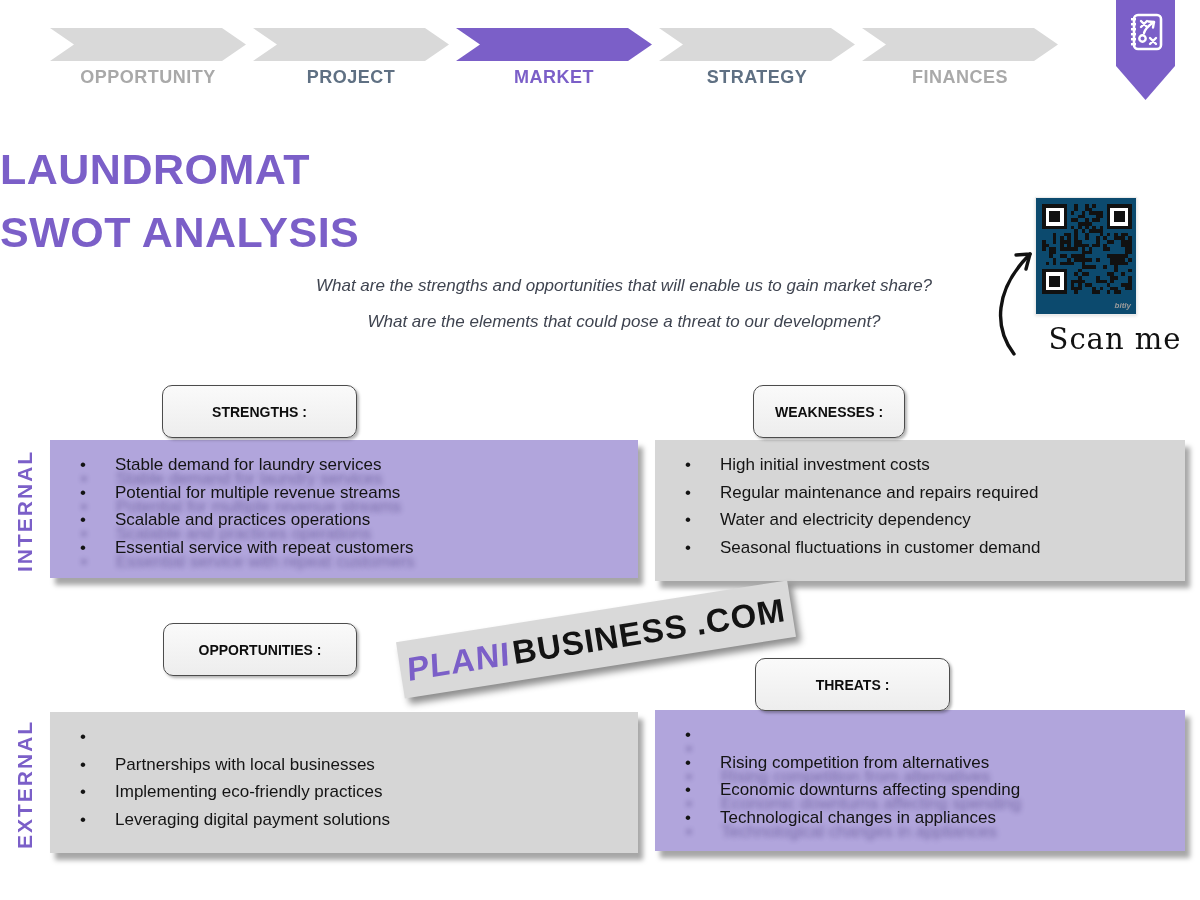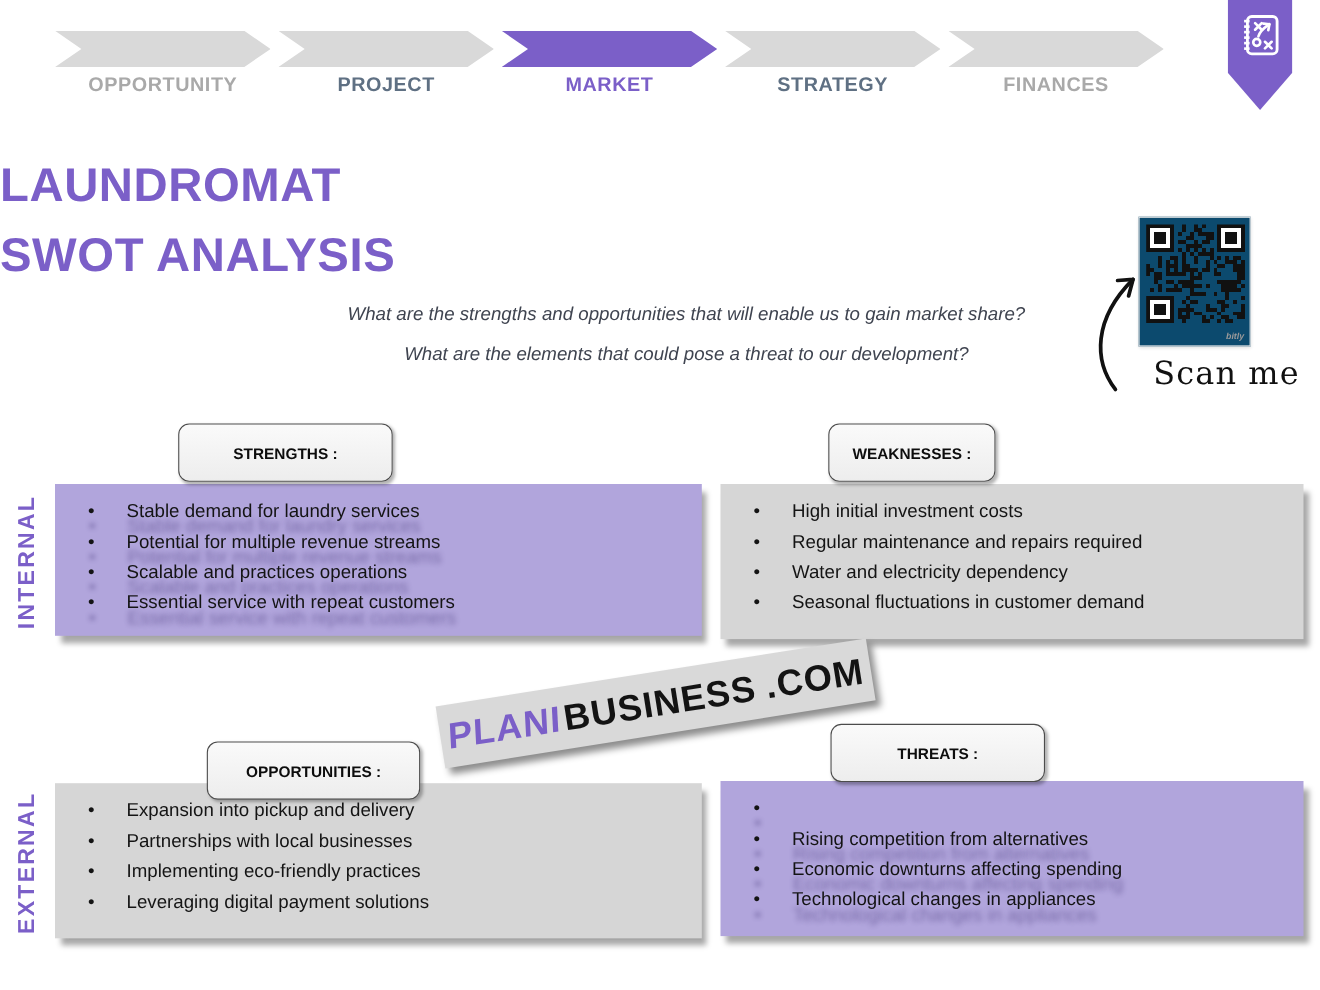--- a/index.html
+++ b/index.html
@@ -80,21 +80,21 @@
     position:absolute; height:53px;
     background:linear-gradient(#fafafa,#ededed);
     border:1.6px solid #4c4c4c; border-radius:10px;
     box-shadow:2px 2px 3px rgba(0,0,0,.3);
     display:flex; align-items:center; justify-content:center;
     font-weight:bold; font-size:14px; color:#0d0d0d;
     z-index:2;
   }
   #head-strengths     { left:162px; top:385px; width:195px; }
   #head-weaknesses    { left:753px; top:385px; width:152px; }
-  #head-opportunities { left:163px; top:674px; width:194px;margin-left:25px; }
+  #head-opportunities { left:163px; top:623px; width:194px; }
   #head-threats       { left:755px; top:658px; width:195px; }
 
   .panel {
     position:absolute;
     box-shadow:5px 7px 5px rgba(0,0,0,.35);
     z-index:1;
   }
   .panel.purple { background:#b1a5dc; }
   .panel.gray   { background:#d6d6d6; }
   #panel-strengths     { left:50px;  top:440px; width:588px; height:138px; }
@@ -434,21 +434,20 @@
         <span class="dot">•</span>
         <span>Seasonal fluctuations in customer demand</span>
       </li>
   </ul>
 </div>
 
 <div class="panel gray" id="panel-opportunities">
   <ul>
     <li>
         <span class="dot">•</span>
-        <span>Expansion into pickup and delivery</span>
       </li>
     <li>
         <span class="dot">•</span>
         <span>Partnerships with local businesses</span>
       </li>
     <li>
         <span class="dot">•</span>
         <span>Implementing eco-friendly practices</span>
       </li>
     <li>

